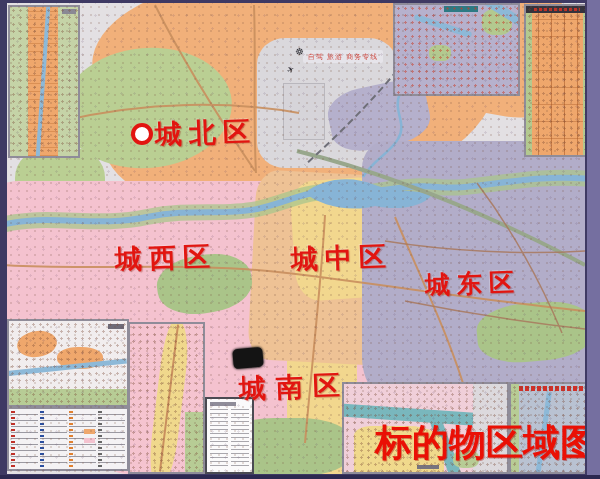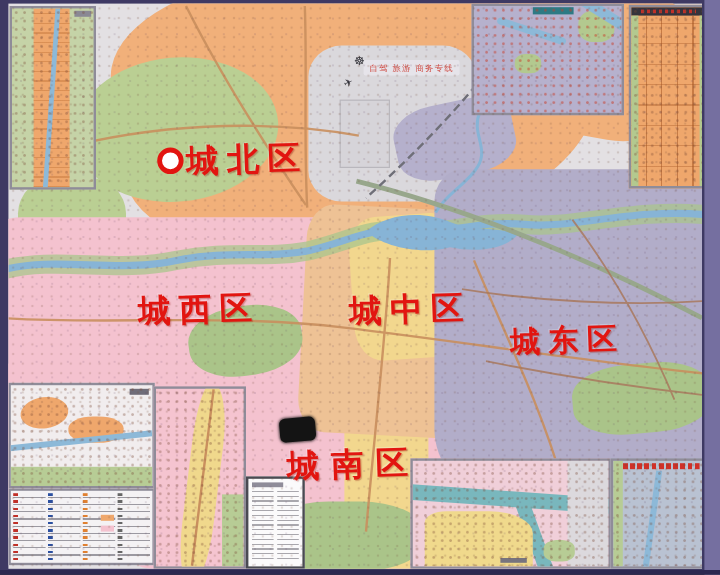--- a/index.html
+++ b/index.html
@@ -254,14 +254,15 @@
 
     <div id="circleMarker"></div>
     <div id="blackMarker"></div>
 
     <div class="dlabel" id="lblBei">城北区</div>
     <div class="dlabel" id="lblXi">城西区</div>
     <div class="dlabel" id="lblZhong">城中区</div>
     <div class="dlabel" id="lblDong">城东区</div>
     <div class="dlabel" id="lblNan">城南区</div>
 
+    <div id="bigTitle">标的物区域图</div>
   </div>
 </div>
 
 </body></html>

